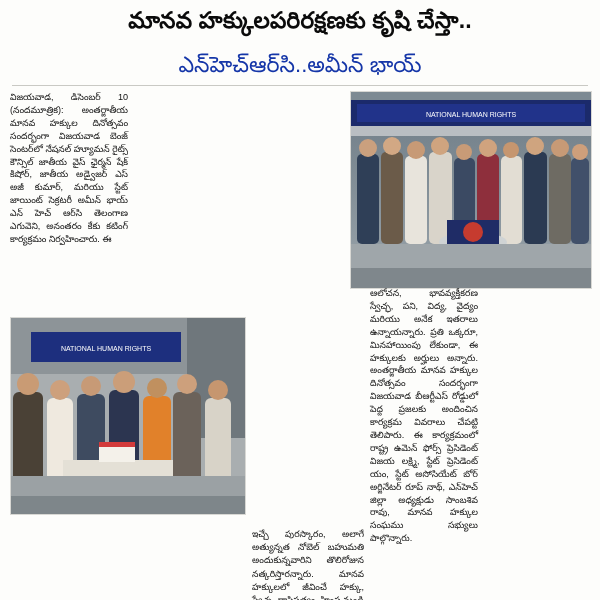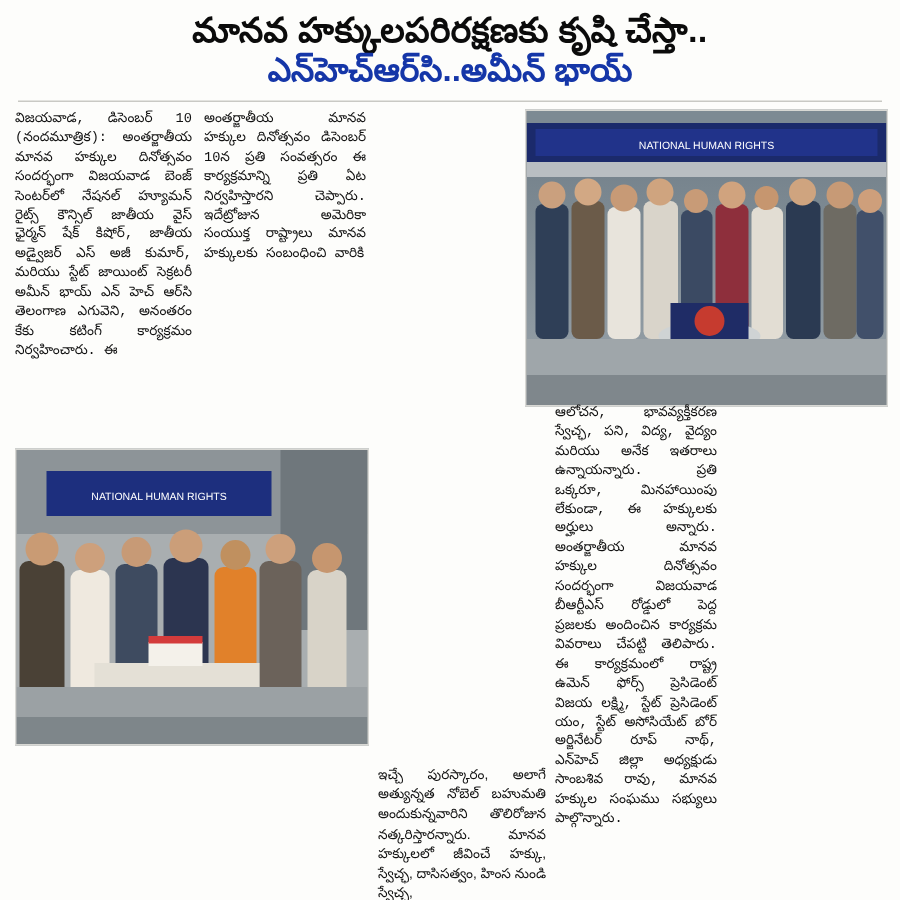--- a/index.html
+++ b/index.html
@@ -31,25 +31,25 @@
     font-family: "Liberation Sans", sans-serif;
     font-weight: bold;
     font-size: 23px;
     line-height: 1.12;
     color: #0b0b0b;
     letter-spacing: 0.2px;
     white-space: nowrap;
   }
   .headline-sub {
     font-family: "Liberation Sans", sans-serif;
-    font-weight: bold;
+    font-weight: normal;
     font-size: 22px;
     line-height: 1.15;
     color: #1536a8;
-    margin-top: 0;
+    margin-top: 18px;
     white-space: nowrap;
   }
   .rule {
     height: 1px;
     background: #c9c9c4;
     margin: 6px 2px 5px 2px;
   }
 
   
   .body-grid {
@@ -59,21 +59,21 @@
   }
   .col {
     position: absolute;
     top: 0;
     font-size: 9.1px;
     line-height: 1.42;
     color: #111;
     text-align: justify;
     font-family: "Liberation Sans", sans-serif;
   }
-  .col p { margin: 0 0 5px 0; font-family: Liberation Mono, monospace; }
+  .col p { margin: 0 0 5px 0; }
 
   .col-1 { left: 0;    width: 118px; }
   .col-2 { left: 126px; width: 108px; }
   .col-3 { left: 360px; width: 108px; }
 
   
   .lower-left {
     position: absolute;
     left: 0;
     width: 234px;
@@ -130,21 +130,20 @@
 
   <div class="rule"></div>
 
   <div class="body-grid">
 
     <div class="col col-1">
       <p>విజయవాడ, డిసెంబర్ 10 (నందమూత్రిక): అంతర్జాతీయ మానవ హక్కుల దినోత్సవం సందర్భంగా విజయవాడ బెంజ్ సెంటర్‌లో నేషనల్ హ్యూమన్ రైట్స్ కౌన్సిల్ జాతీయ వైస్ ఛైర్మన్ షేక్ కిషోర్, జాతీయ అడ్వైజర్ ఎస్ అజీ కుమార్, మరియు స్టేట్ జాయింట్ సెక్రటరీ అమీన్ భాయ్ ఎన్ హెచ్ ఆర్‌సి తెలంగాణ ఎగువెని, అనంతరం కేకు కటింగ్ కార్యక్రమం నిర్వహించారు. ఈ</p>
     </div>
 
     <div class="col col-2">
-      <p>అంతర్జాతీయ మానవ హక్కుల దినోత్సవం డిసెంబర్ 10న ప్రతి సంవత్సరం ఈ కార్యక్రమాన్ని ప్రతి ఏట నిర్వహిస్తారని చెప్పారు. ఇదేట్రోజున అమెరికా సంయుక్త రాష్ట్రాలు మానవ హక్కులకు సంబంధించి వారికి</p>
     </div>
 
     <div class="photo photo-top-right">
       <svg viewBox="0 0 240 196" preserveAspectRatio="none">
         <defs>
           <linearGradient id="skyg" x1="0" y1="0" x2="0" y2="1">
             <stop offset="0%" stop-color="#6d7b85"></stop>
             <stop offset="100%" stop-color="#9aa4ab"></stop>
           </linearGradient>
         </defs>

